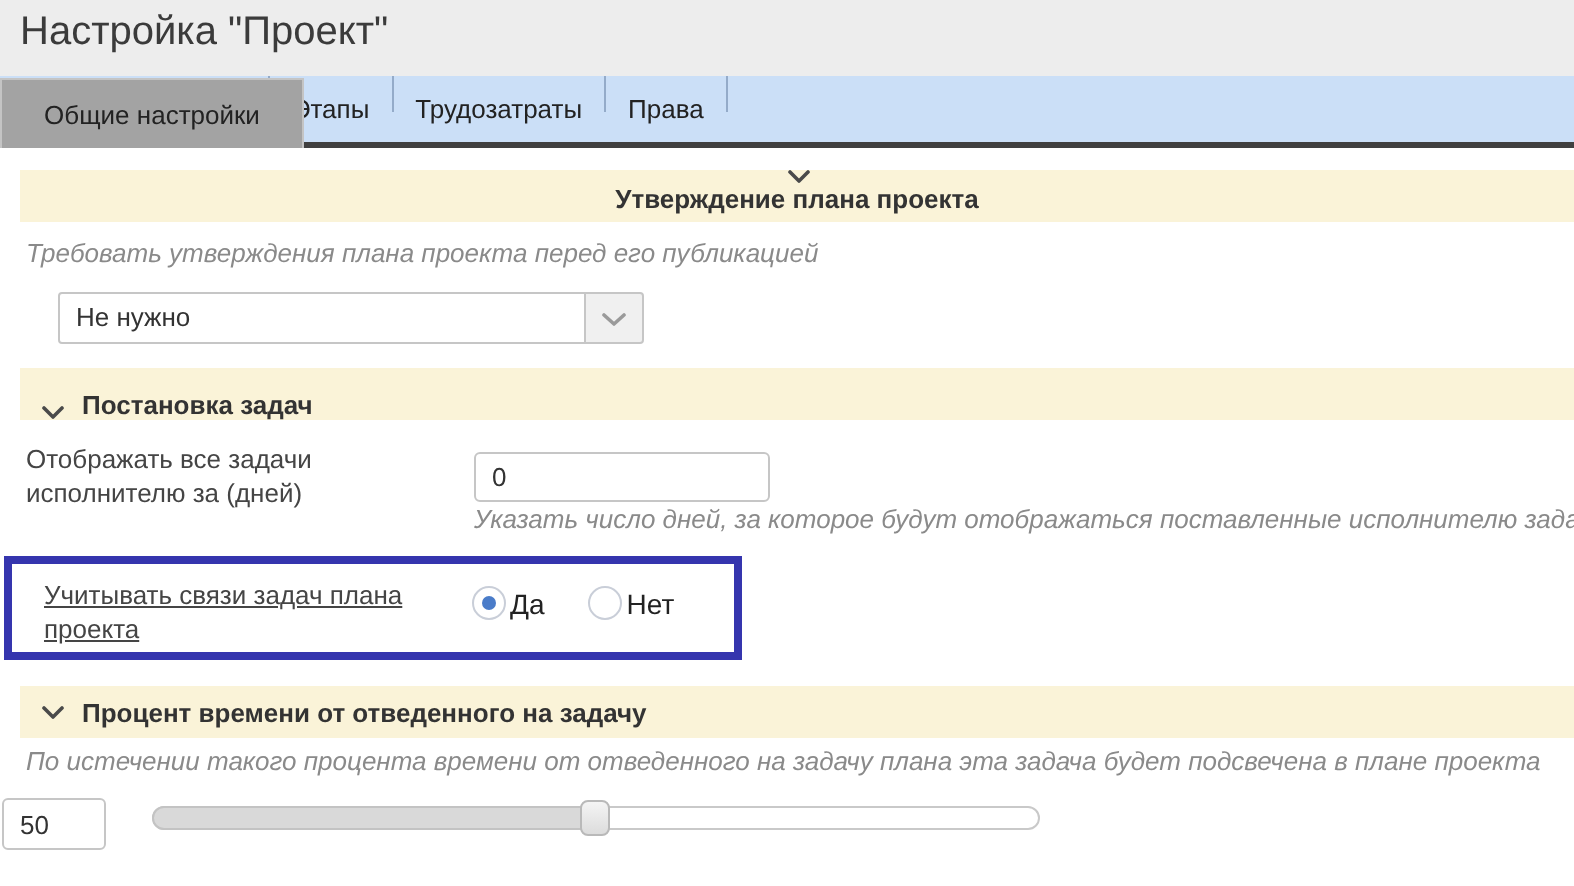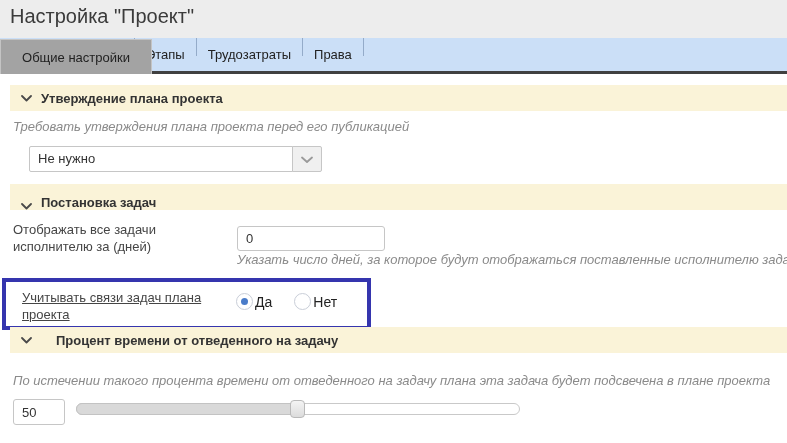--- a/index.html
+++ b/index.html
@@ -45,21 +45,21 @@
     display:flex; align-items:center; justify-content:center; cursor:pointer;
   }
 
   .field-label { position:absolute; color:#454545; line-height:17px; }
   .text-input {
     position:absolute; border:1px solid #c6c6c6; border-radius:3px;
     padding:0 0 0 8px; font-family:"Liberation Sans", sans-serif; font-size:13px; color:#333;
     background:#fff; outline:none;
   }
   #days-input { left:237px; top:226px; width:148px; height:25px; }
-  #percent-input { left:13px; top:399px; width:52px; height:26px; }
+  #percent-input { left:1px; top:399px; width:52px; height:26px; }
 
   .highlight-box {
     position:absolute; left:2px; top:278px; width:369px; height:52px;
     border:4px solid #3535ae; background:#fff;
   }
   .hl-label { position:absolute; left:16px; top:7px; width:205px; color:#454545; line-height:17px;text-decoration:underline; }
   .radio-group { position:absolute; left:230px; top:11px; display:flex; align-items:center; }
   .radio-option { display:flex; align-items:center; cursor:pointer; margin-right:22px; }
   .radio-circle {
     width:17px; height:17px; border-radius:50%; background:#fff;
@@ -75,23 +75,23 @@
   }
   .slider-fill {
     position:absolute; left:0; top:4px; width:50%; height:12px;
     background:#d9d9d9; border:1px solid #c3c3c3; border-radius:6px 0 0 6px;
   }
   .slider-handle {
     position:absolute; left:calc(50% - 8px); top:1px; width:15px; height:18px;
     background:linear-gradient(#f4f4f4,#dcdcdc); border:1px solid #b9b9b9; border-radius:4px;
   }
 
-  #sec1-header { top:85px; }
+  #sec1-header { top:85px;flex-direction:column; }
   #sec2-header { top:184px;align-items:flex-end; }
-  #sec3-header { top:327px;gap:15px; }
+  #sec3-header { top:343px; }
   #sec1-hint { left:13px; top:119px; }
   #days-label { left:13px; top:221px; width:215px; }
   #days-hint { left:237px; top:252px; max-width:550px; overflow:hidden; }
   #sec3-hint { left:13px; top:373px; }
 </style>
 </head>
 <body>
 
 <div class="topband">
   <div class="page-title">Настройка "Проект"</div>

